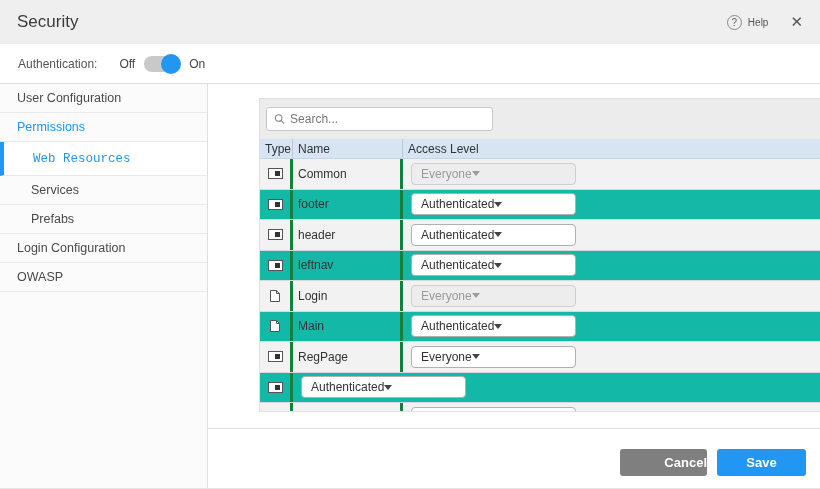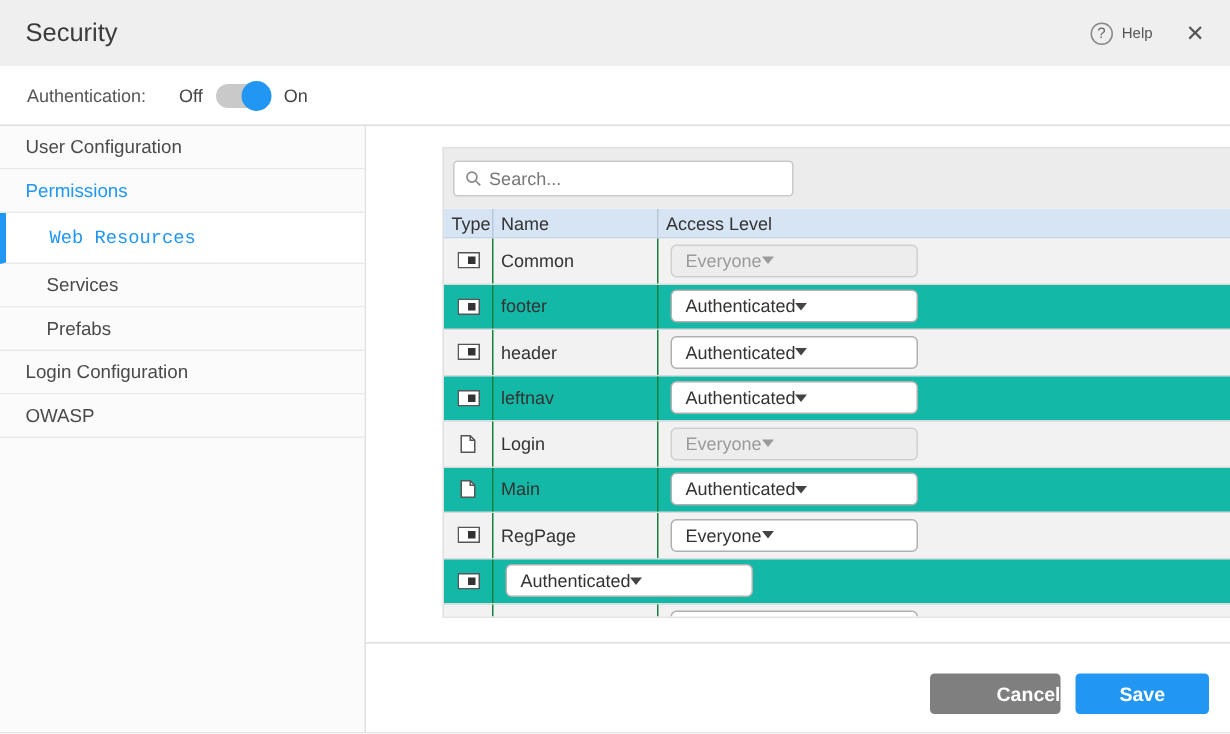--- a/index.html
+++ b/index.html
@@ -21,21 +21,21 @@
   
   .authbar { height:40px; border-bottom:1px solid #ddd; display:flex; align-items:center;
     padding:0 18px; font-size:12px; color:#555; background:#fff; }
   .auth-label { margin-right:22px; }
   .tog-off { margin-right:9px; color:#444; }
   .tog-on  { margin-left:11px; color:#444; }
   .toggle { width:34px; height:16px; background:#c9c9c9; border-radius:8px; position:relative; cursor:pointer; }
   .toggle-knob { position:absolute; right:-3px; top:-2px; width:20px; height:20px; border-radius:50%; }
   
   .body { display:flex; height:404px; }
-  .sidebar { width:244px; border-right:1px solid #e0e0e0; background:#fbfbfb; }
+  .sidebar { width:208px; border-right:1px solid #e0e0e0; background:#fbfbfb; }
   .side-item { height:29px; display:flex; align-items:center; padding-left:17px;
     font-size:12.5px; color:#4a4a4a; border-bottom:1px solid #e9e9e9; cursor:pointer; background:#fbfbfb; }
   .side-item.lvl1 { padding-left:31px; }
   .side-item.highlight { color:#2196f3; }
   .side-item.active { background:#fff; border-left:4px solid #2196f3; padding-left:29px;
     color:#2196f3; height:34px;font-family:Liberation Mono, monospace; }
   .content { flex:1; position:relative; background:#fff; }
   
   .panel { position:absolute; left:15px; top:14px; width:640px; height:314px;
     background:#ececec; border:1px solid #e2e2e2;margin-left:36px; }
@@ -48,21 +48,21 @@
   .grid-area { display:flex; height:272px; padding-right:4px; overflow:hidden; }
   .table { flex:1; background:#fff; overflow:hidden; }
   .thead { height:20px; background:#d6e4f4; display:flex; align-items:stretch;
     font-size:12px; color:#333; border-bottom:1px solid #c4d4e4; }
   .th { display:flex; align-items:center; padding-left:5px; border-right:1px solid #b9c9da; }
   .col-type { width:33px; }
   .col-name { width:110px; }
   .col-access { flex:1; border-right:none; }
   .trow { height:30.5px; display:flex; align-items:stretch; border-bottom:1px solid #d9d9d9; background:#14b8a6; }
   .trow.odd { background:#f2f2f2; }
-  .td { display:flex; align-items:center; padding-left:5px; border-right:1px solid #15803d; }
+  .td { display:flex; align-items:center; padding-left:5px; border-right:3px solid #15803d; }
   .td.col-type { justify-content:center; padding-left:0; }
   .td.col-access { border-right:none; }
   .td-name { font-size:12px; color:#333; }
   .dropdown { width:165px; height:22px; margin-left:3px; background:#fff; border:1px solid #b0b0b0;
     border-radius:4px; display:flex; align-items:center; 
     padding:0 9px; font-size:12px; color:#333; cursor:pointer; }
   .caret { width:0; height:0; border-left:4px solid transparent; border-right:4px solid transparent;
     border-top:5px solid #444; }
   .dropdown.disabled { background:#ededed; border-color:#cfcfcf; color:#9b9b9b; cursor:default; }
   .dropdown.disabled .caret { border-top-color:#9b9b9b; }

